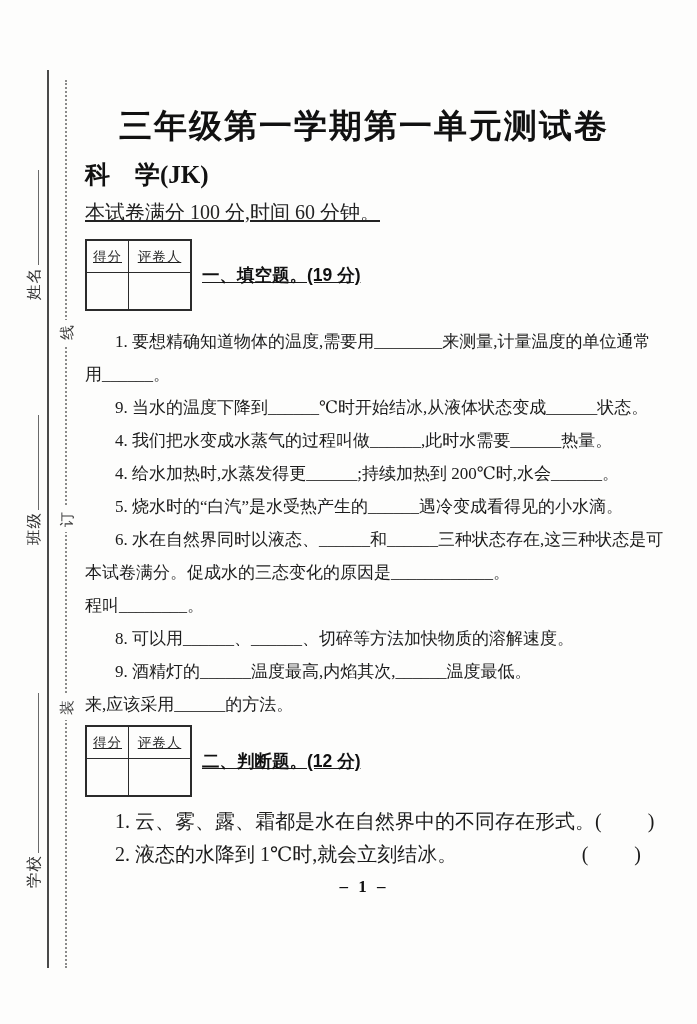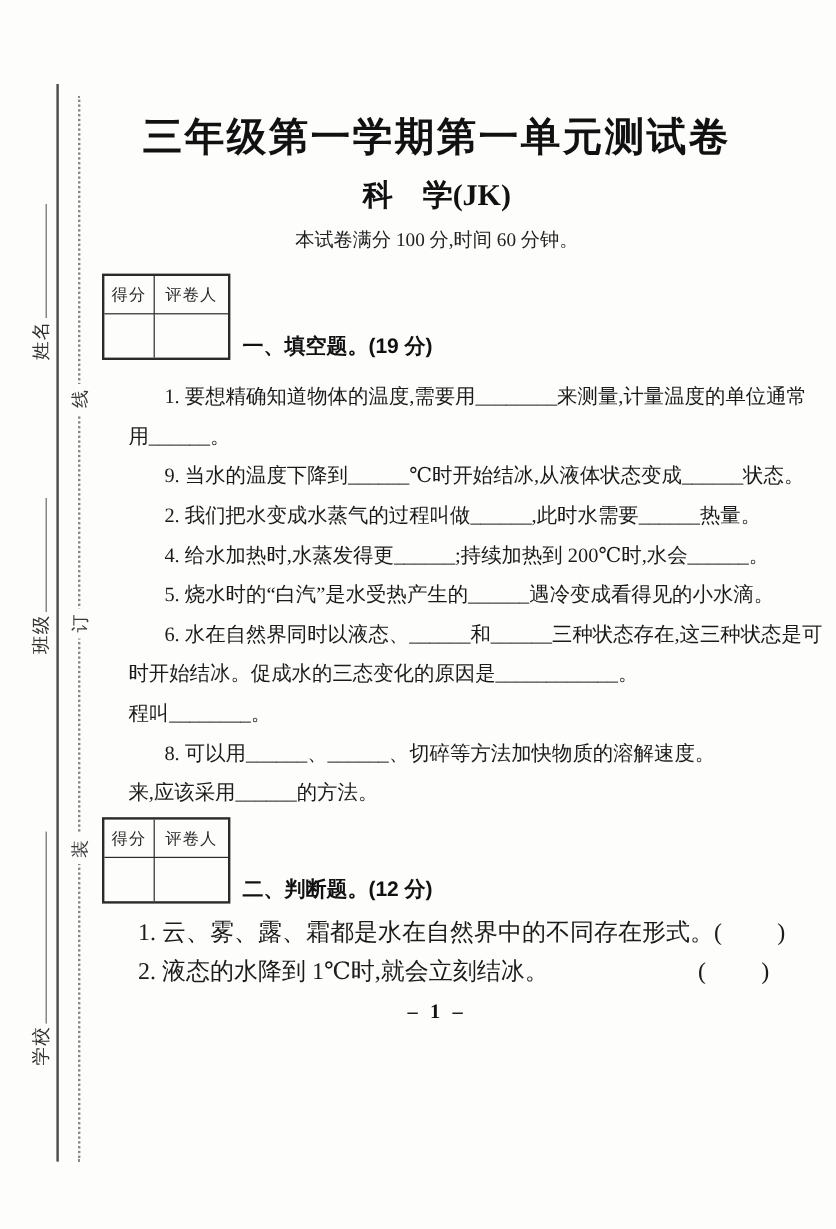--- a/index.html
+++ b/index.html
@@ -41,54 +41,55 @@
     display: inline-block; height: 4px; border-bottom: 1.6px solid #6a6a6a;
     margin-left: 2px;
   }
   #field-name  { top: 300px; }
   #field-class { top: 545px; }
   #field-school{ top: 888px; }
   #field-name .v-blank, #field-class .v-blank { width: 95px; }
   #field-school .v-blank { width: 160px; }
 
   
-  .content { position: absolute; left: 85px; top: 0; width: 558px; padding-top: 94px; }
+  .content { position: absolute; left: 85px; top: 11px; width: 558px; padding-top: 94px; }
 
   .exam-title {
     text-align: center; font-size: 33px; font-weight: 700;
     letter-spacing: 2px; line-height: 42px; color: #111;
   }
   .subject-title {
-    text-align: center; font-size: 25px; font-weight: 700;
+    font-size: 25px; font-weight: 700;
     line-height: 32px; margin-top: 12px; color: #111;
   }
   .exam-info {
-    text-align: center; font-size: 16px; line-height: 22px; margin-top: 10px;
+    font-size: 20px; line-height: 22px; margin-top: 10px;
     color: #222;
+    text-decoration: underline;
   }
 
-  .score-row { display: flex; align-items: flex-end; margin-top: 16px; }
+  .score-row { display: flex; align-items: center; margin-top: 16px; text-decoration: underline; }
   .score-table {
     display: grid; grid-template-columns: 42px 61px; grid-template-rows: 32px 36px;
     border: 2px solid #2b2b2b; background: #fdfdfc; flex: 0 0 auto;
   }
   .score-table .cell {
     border-right: 1.5px solid #2b2b2b; border-bottom: 1.5px solid #2b2b2b;
     display: flex; align-items: center; justify-content: center;
     font-size: 13.5px; color: #2a2a2a; letter-spacing: 1px;
   }
   .score-table .cell:nth-child(2n) { border-right: none; }
   .score-table .cell:nth-child(n+3) { border-bottom: none; }
   .sec-heading {
     font-family: "Liberation Sans", "DejaVu Sans", sans-serif;
     font-weight: 700; font-size: 17.5px; color: #111;
     margin-left: 10px; white-space: nowrap;
   }
 
-  .q-list { margin-top: 14px; margin-left: 22px; }
+  .q-list { margin-top: 14px; }
   .q-line {
     font-size: 17px; line-height: 33px; height: 33px;
     white-space: nowrap; color: #1b1b1b;
   }
   .q-line.indent { padding-left: 30px; }
 
   .tf-list { margin-top: 8px; }
   .tf-item {
     display: flex; justify-content: space-between; align-items: baseline;
     font-size: 20px; line-height: 33px; height: 33px; color: #1b1b1b;
@@ -138,27 +139,28 @@
         <div class="cell"></div>
         <div class="cell"></div>
       </div>
       <div class="sec-heading">一、填空题。(19 分)</div>
     </div>
 
     <div class="q-list">
       <div class="q-line indent">1. 要想精确知道物体的温度,需要用________来测量,计量温度的单位通常</div>
       <div class="q-line">用______。</div>
       <div class="q-line indent">9. 当水的温度下降到______℃时开始结冰,从液体状态变成______状态。</div>
-      <div class="q-line indent">2. 我们把水变成水蒸气的过程叫做______,此时水需要______热量。</div>
+      <div class="q-line indent">4. 我们把水变成水蒸气的过程叫做______,此时水需要______热量。</div>
       <div class="q-line indent">4. 给水加热时,水蒸发得更______;持续加热到 200℃时,水会______。</div>
       <div class="q-line indent">5. 烧水时的“白汽”是水受热产生的______遇冷变成看得见的小水滴。</div>
       <div class="q-line indent">6. 水在自然界同时以液态、______和______三种状态存在,这三种状态是可</div>
-      <div class="q-line">时开始结冰。促成水的三态变化的原因是____________。</div>
+      <div class="q-line">本试卷满分。促成水的三态变化的原因是____________。</div>
       <div class="q-line">程叫________。</div>
       <div class="q-line indent">8. 可以用______、______、切碎等方法加快物质的溶解速度。</div>
+      <div class="q-line indent">9. 酒精灯的______温度最高,内焰其次,______温度最低。</div>
       <div class="q-line">来,应该采用______的方法。</div>
     </div>
 
     <div class="score-row" style="margin-top:4px">
       <div class="score-table">
         <div class="cell">得分</div>
         <div class="cell">评卷人</div>
         <div class="cell"></div>
         <div class="cell"></div>
       </div>

